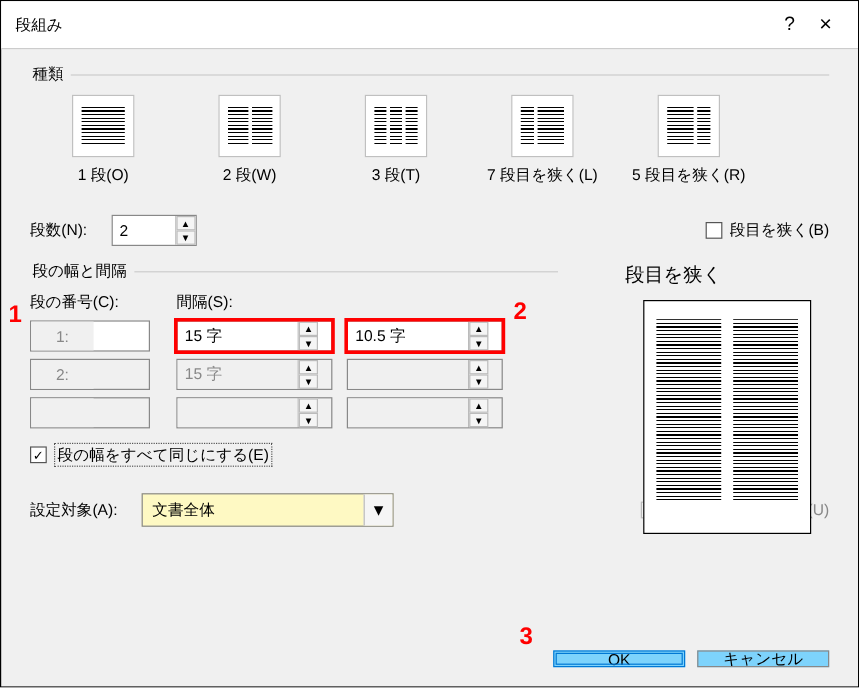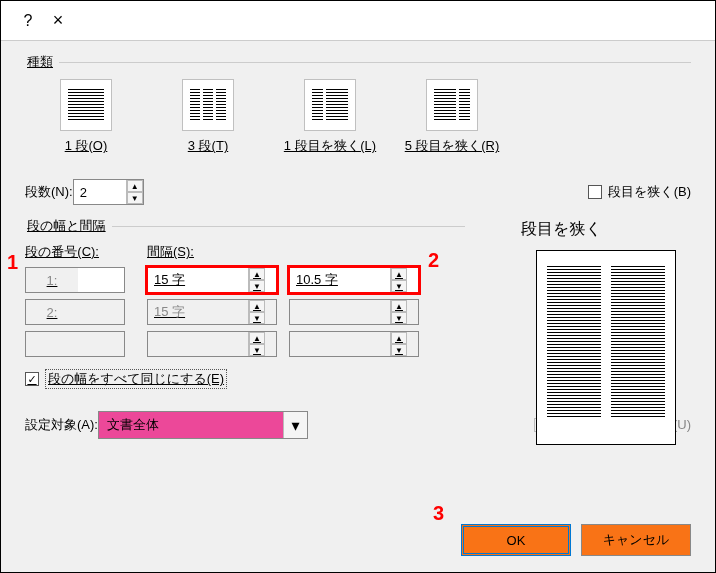--- a/index.html
+++ b/index.html
@@ -4,33 +4,33 @@
 <style>
   * { box-sizing: border-box; font-family: "Yu Gothic UI", "Meiryo", sans-serif; }
   body { margin: 0; background: #fff; }
   .wrap { width: 716px; height: 573px; border: 1px solid #000; background: #f0f0f0; position: relative; }
   .titlebar { height: 40px; background: #fff; border-bottom: 1px solid #ccc; display: flex; align-items: center; padding: 0 12px; font-size: 13px; }
   .titlebar .title { flex: 1; }
   .titlebar .help { width: 30px; text-align: center; font-size: 16px; }
   .titlebar .close { width: 30px; text-align: center; font-size: 18px; }
   .body { padding: 12px 24px 16px 24px; }
 
-  .group { border: none; padding: 0; margin: 0 0 12px 0; position: relative; text-decoration: underline; }
+  .group { border: none; padding: 0; margin: 0 0 12px 0; position: relative; }
   .group .label { font-size: 13px; padding: 0 2px; }
   .group .row-line { display: flex; align-items: flex-start; }
   .group .row-line .label { flex: 0 0 auto; }
   .group .row-line .hrule { flex: 1; height: 0; border-top: 1px solid #ccc; margin-top: 9px; margin-left: 4px; }
 
   .presets { display: flex; margin-top: 8px; padding-bottom: 6px; }
   .preset { width: 122px; display: flex; flex-direction: column; align-items: center; gap: 6px; font-size: 13px; cursor: pointer; }
   .preset .iconbox { width: 52px; height: 52px; border: 1px solid #c0c0c0; background: #fff; display: flex; align-items: center; justify-content: center; }
   .preset .cols { display: flex; gap: 3px; }
   .preset .col { width: 26px; background: repeating-linear-gradient(#000, #000 1px, #fff 1px, #fff 3px); height: 32px; }
 
-  .row { display: flex; align-items: center; gap: 0; margin: 6px 0; }
+  .row { display: flex; align-items: center; gap: 20px; margin: 6px 0; }
   .lbl { font-size: 13px; }
 
   .spin { display: inline-flex; border: 1px solid #888; background: #fff; height: 26px; }
   .spin input { border: none; width: 52px; padding: 0 6px; font-size: 13px; background: transparent; }
   .spin input:disabled { color: #888; background: #f0f0f0; }
   .spin .btns { display: flex; flex-direction: column; border-left: 1px solid #bbb; }
   .spin .btns > div { width: 16px; height: 12px; font-size: 8px; line-height: 12px; text-align: center; border: 1px solid #bbb; background: #f5f5f5; cursor: pointer; }
   .spin.disabled { background: #f0f0f0; }
   .spin.disabled .btns > div { cursor: default; }
   .spin.readonly input { text-align: center; }
@@ -46,41 +46,42 @@
   .widths .cell.c1 { width: 110px; }
   .widths .cell.c2 { width: 130px; }
   .widths .cell.c3 { width: 130px; }
 
   .chk { display: flex; align-items: center; gap: 6px; font-size: 13px; }
   .chkbox { width: 14px; height: 14px; border: 1px solid #555; display: inline-flex; align-items: center; justify-content: center; font-size: 11px; background: #fff; }
   .chkbox.disabled { background: #f0f0f0; border-color: #bbb; }
   .chk .txt { }
   .chk .txt.disabled { color: #888; }
 
-  .select { display: inline-flex; border: 1px solid #888; background: #ec4899; height: 28px; width: 210px; align-items: center; }
+  .select { display: inline-flex; border: 1px solid #888; background: #fef9c3; height: 28px; width: 210px; align-items: center; }
   .select .val { flex: 1; padding: 0 8px; font-size: 13px; }
   .select .dd { width: 24px; height: 100%; border-left: 1px solid #bbb; background: #f5f5f5; display: flex; align-items: center; justify-content: center; }
 
   .rightcol { position: absolute; right: 24px; top: 56px; width: 170px; }
   .sample { border: 1.5px solid #000; background: #fff; width: 140px; height: 195px; margin: 10px auto 0 auto; display: flex; gap: 10px; justify-content: center; padding: 15px 10px 25px 10px; }
   .sample .scol { flex: 1; background: repeating-linear-gradient(#000, #000 1px, #fff 1px, #fff 3px); }
 
   .actions { position: absolute; bottom: 16px; right: 24px; display: flex; gap: 10px; }
-  .btn { width: 110px; height: 32px; border: 1px solid #888; background: #f97316; font-size: 13px; display: flex; align-items: center; justify-content: center; }
+  .btn { width: 110px; height: 14px; border: 1px solid #888; background: #7dd3fc; font-size: 13px; display: flex; align-items: center; justify-content: center; }
   .btn.primary { border: 1px solid #0078d4; outline: 1px solid #0078d4; outline-offset: -3px; }
 
   .annot { position: absolute; color: #ff0000; font-weight: bold; font-size: 20px; }
   .redbox { outline: 3px solid #ff0000; outline-offset: -1px; }
 </style>
 </head>
 <body>
 
 <div class="wrap">
 
   <div class="titlebar">
+    <div class="title">段組み</div>
     <div class="help">?</div>
     <div class="close">×</div>
   </div>
 
   <div class="body">
 
     <div class="group">
       <div class="row-line">
         <span class="label">種類</span>
         <div class="hrule"></div>
@@ -90,35 +91,44 @@
           <div class="iconbox">
               <div class="cols">
                 <div class="col" style="width:36px"></div>
               </div>
             </div>
           <div>1 段(O)</div>
         </div>
         <div class="preset">
           <div class="iconbox">
               <div class="cols">
+                <div class="col" style="width:17px"></div>
+                <div class="col" style="width:17px"></div>
+              </div>
+            </div>
+          <div>2 段(W)</div>
+        </div>
+        <div class="preset">
+          <div class="iconbox">
+              <div class="cols">
                 <div class="col" style="width:10px"></div>
                 <div class="col" style="width:10px"></div>
                 <div class="col" style="width:10px"></div>
               </div>
             </div>
           <div>3 段(T)</div>
         </div>
         <div class="preset">
           <div class="iconbox">
               <div class="cols">
                 <div class="col" style="width:11px"></div>
                 <div class="col" style="width:22px"></div>
               </div>
             </div>
-          <div>1 段目を狭く(L)</div>
+          <div>7 段目を狭く(L)</div>
         </div>
         <div class="preset">
           <div class="iconbox">
               <div class="cols">
                 <div class="col" style="width:22px"></div>
                 <div class="col" style="width:11px"></div>
               </div>
             </div>
           <div>5 段目を狭く(R)</div>
         </div>

